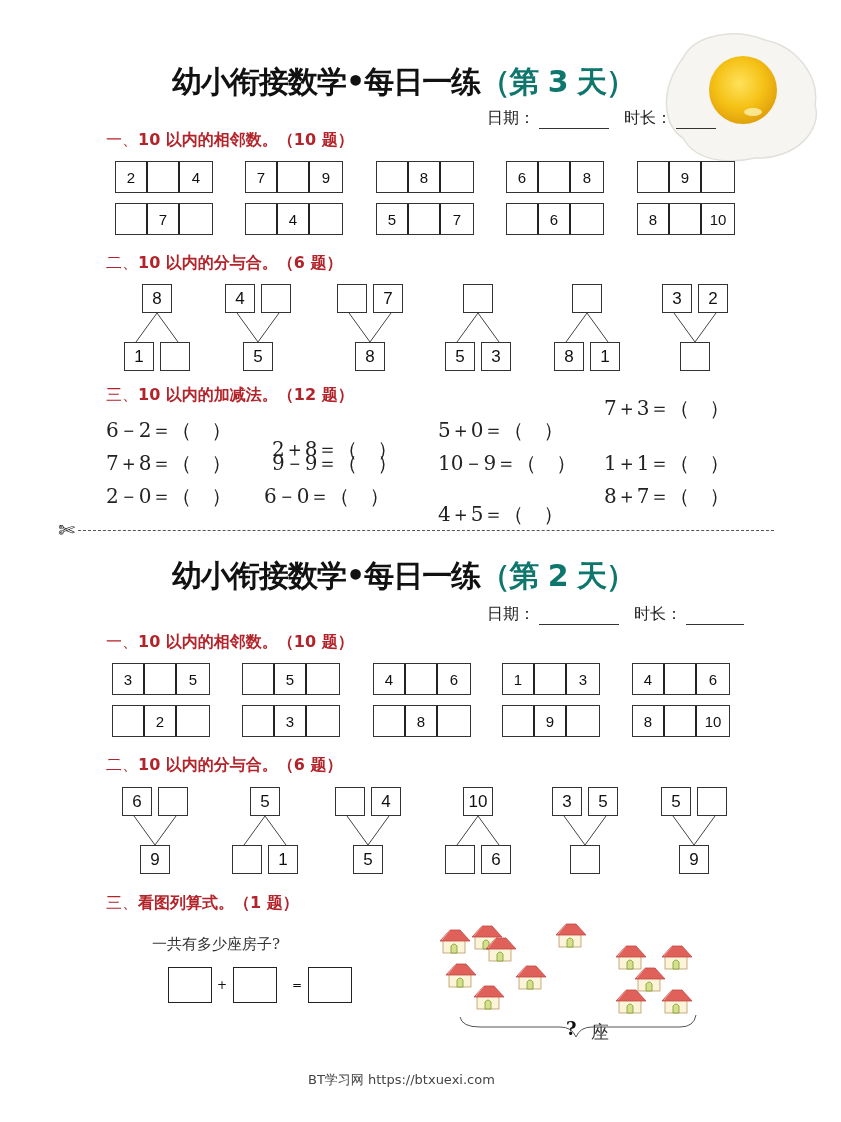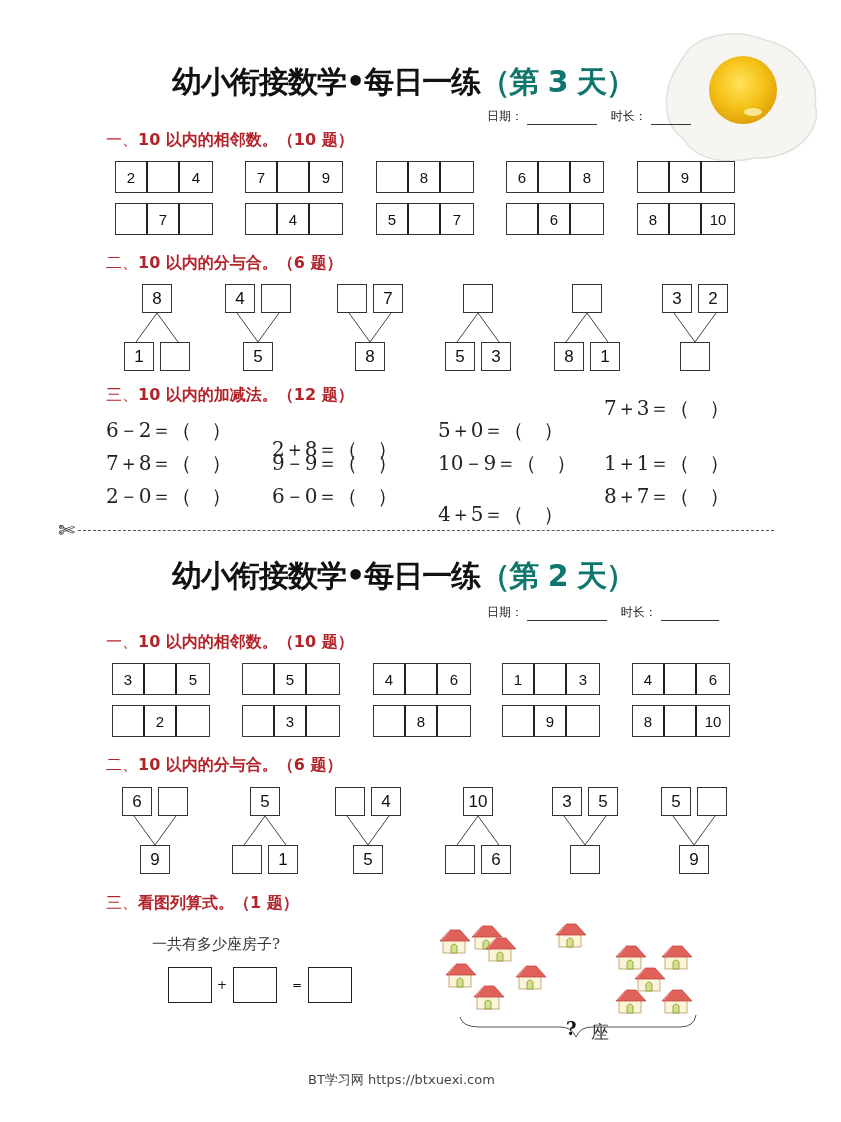--- a/index.html
+++ b/index.html
@@ -1,20 +1,20 @@
 <!DOCTYPE html>
 <html><head>
 <meta charset="utf-8">
 <style>
   html, body { margin:0; padding:0; background:#fff; }
   body { width:841px; height:1122px; position:relative; overflow:hidden; font-family:"DejaVu Sans", sans-serif; color:#111; }
   .abs { position:absolute; }
   .title { font-family:"DejaVu Sans", sans-serif; font-weight:bold; font-size:30px; letter-spacing:-1px; white-space:nowrap; color:#111; }
   .title .red { color:#0f766e; }
-  .meta { font-family:"DejaVu Serif", serif; font-size:12px; color:#222; white-space:nowrap; }
+  .meta { font-family:"DejaVu Serif", serif; font-size:16px; color:#222; white-space:nowrap; }
   .meta .line { display:inline-block; border-bottom:1px solid #333; vertical-align:bottom; height:12px; margin:0 4px; }
   .sec { font-family:"DejaVu Sans", sans-serif; font-weight:bold; font-size:16px; color:#b3232a; white-space:nowrap; }
   .sec .pre { font-weight:normal; }
   .trip { display:flex; border:1px solid #333; height:30px; background:#fff; }
   .trip .c { width:32px; height:30px; display:flex; align-items:center; justify-content:center; font-family:"Liberation Sans", sans-serif; font-size:15px; border-right:2px solid #222; box-sizing:border-box; }
   .trip .c:last-child { border-right:none; }
   .sq { width:30px; height:29px; border:1px solid #333; display:flex; align-items:center; justify-content:center; font-family:"Liberation Sans", sans-serif; font-size:17px; background:#fff; box-sizing:border-box; }
   .eq { font-family:"DejaVu Serif", serif; font-size:20px; color:#222; white-space:nowrap; }
   .cut { border-top:1.5px dashed #555; height:0; }
   .bigsq { width:44px; height:36px; border:1.5px solid #222; box-sizing:border-box; }
@@ -147,21 +147,21 @@
 <div id="d3s3">
     <div class="abs eq" style="left: 106px; top: 417px;">6－2＝（　）</div>
     <div class="abs eq" style="left: 272px; top: 436px;">2＋8＝（　）</div>
     <div class="abs eq" style="left: 438px; top: 417px;">5＋0＝（　）</div>
     <div class="abs eq" style="left: 604px; top: 395px;">7＋3＝（　）</div>
     <div class="abs eq" style="left: 106px; top: 450px;">7＋8＝（　）</div>
     <div class="abs eq" style="left: 272px; top: 450px;">9－9＝（　）</div>
     <div class="abs eq" style="left: 438px; top: 450px;">10－9＝（　）</div>
     <div class="abs eq" style="left: 604px; top: 450px;">1＋1＝（　）</div>
     <div class="abs eq" style="left: 106px; top: 483px;">2－0＝（　）</div>
-    <div class="abs eq" style="left: 272px; top: 483px;">6－0＝（　）</div>
+    <div class="abs eq" style="left: 264px; top: 483px;">6－0＝（　）</div>
     <div class="abs eq" style="left: 438px; top: 501px;">4＋5＝（　）</div>
     <div class="abs eq" style="left: 604px; top: 483px;">8＋7＝（　）</div>
   </div>
 
 <div class="abs" style="left:58px; top:520px; font-size:20px; color:#111; line-height:20px;">✄</div>
 <div class="abs cut" style="left:78px; top:530px; width:696px;"></div>
 
 <div class="abs title" style="left:172px; top:556px;">
   <span>幼小衔接数学•每日一练</span><span class="red">（第 2 天）</span>
 </div>

